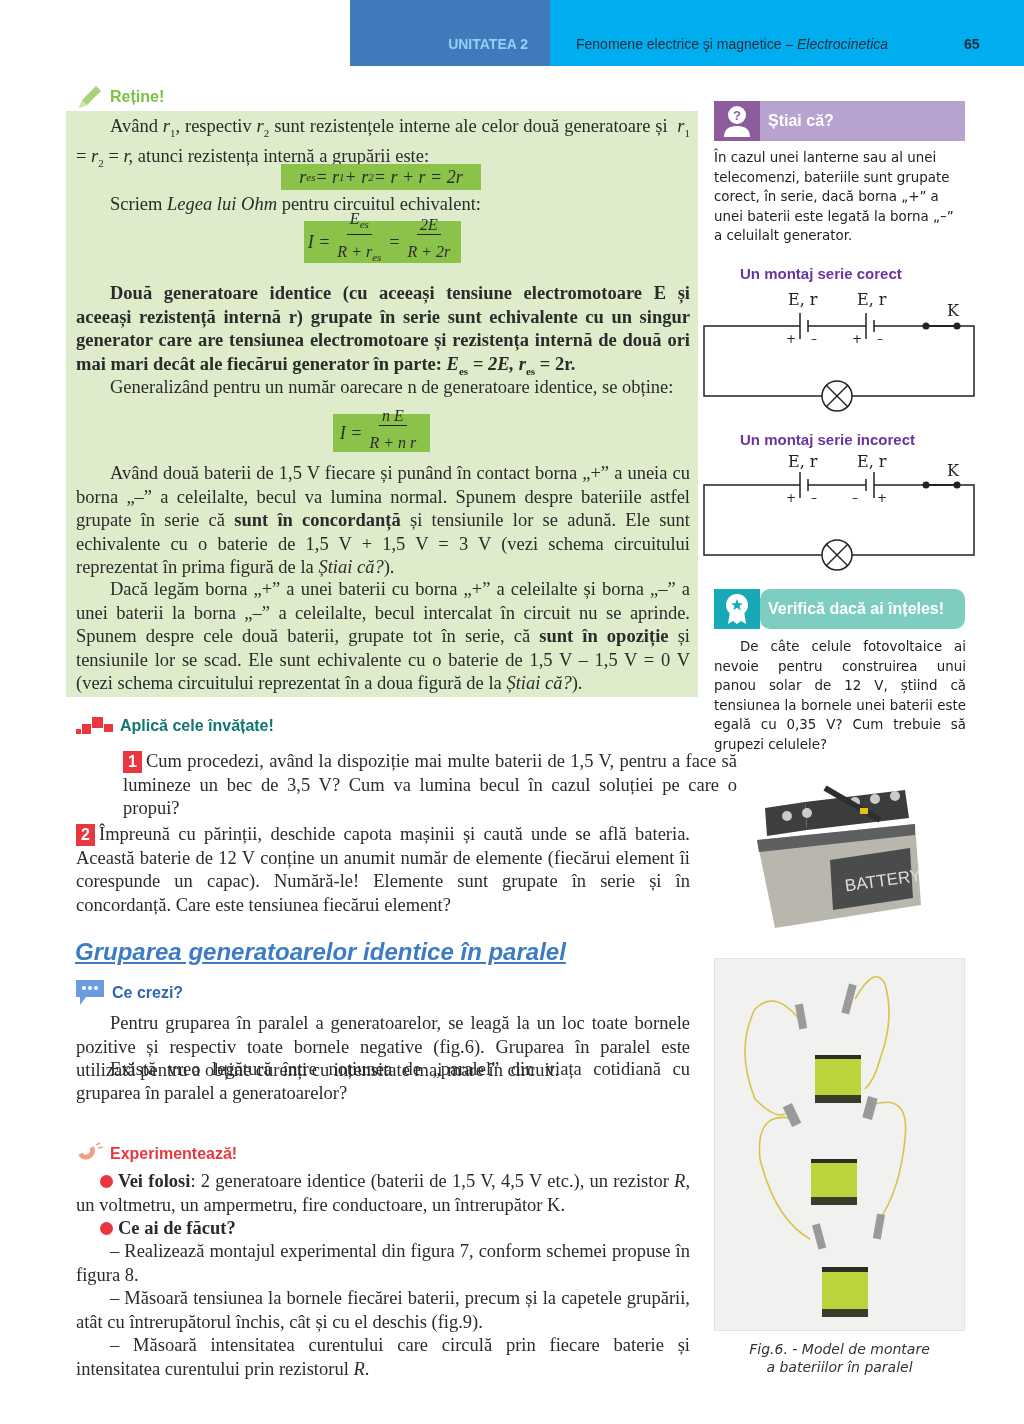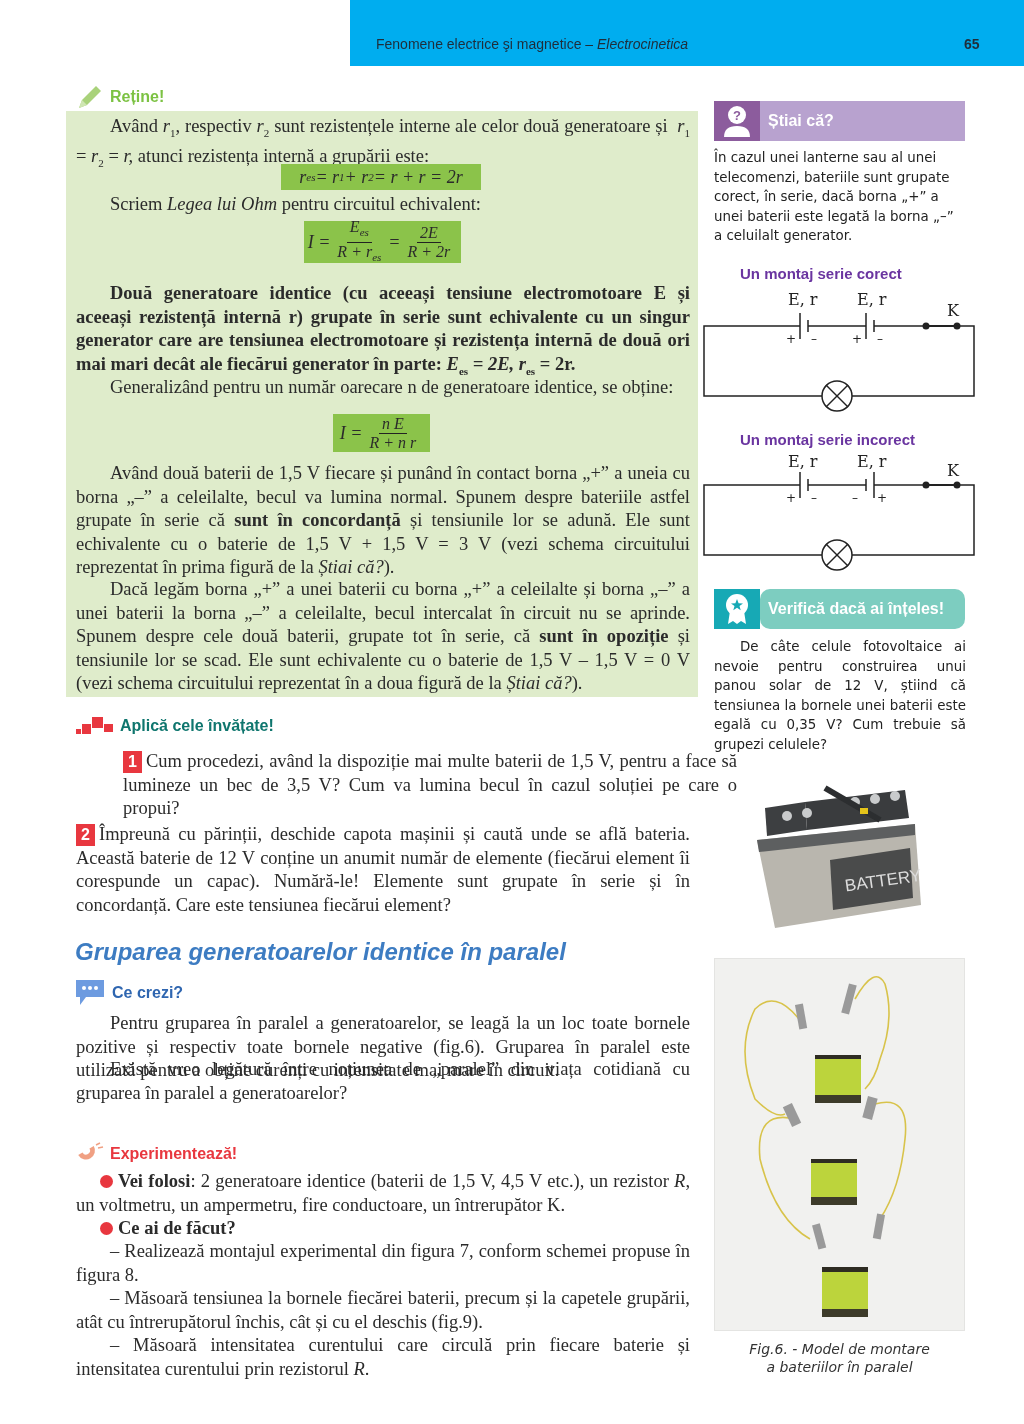--- a/index.html
+++ b/index.html
@@ -19,26 +19,26 @@
   .exp-title { left: 76px; top: 1142px; color: #e8373f; text-align: center; }
 
   .green-box { position: absolute; left: 66px; top: 111px; width: 632px; height: 586px; background: #dfeccb; }
   .p { position: absolute; font-size: 18.5px; line-height: 23.5px; text-align: justify; }
   .p .ind { display: inline-block; width: 34px; }
   .p b { font-weight: bold; }
   .p i { font-style: italic; }
   .formula { position: absolute; background: #8bc34a; font-style: italic; font-size: 18px; display: flex; align-items: center; justify-content: center; }
   .frac { display: inline-flex; flex-direction: column; align-items: center; margin: 0 4px; font-size: 16px; }
   .frac .num { border-bottom: 1px solid #222; padding: 0 3px; line-height: 18px; }
-  .frac .den { line-height: 18px; padding: 0 3px; }
+  .frac .den { line-height: 18px; padding: 8px 3px; }
   sub { font-size: 11px; }
 
   .num-badge { display: inline-block; background: #e8373f; color: #fff; font-family: "Liberation Sans", sans-serif; font-weight: bold; font-size: 16px; width: 19px; text-align: center; line-height: 22px; margin-right: 4px; }
 
-  .big-title { position: absolute; left: 75px; top: 938px; font-family: "Liberation Sans", sans-serif; font-weight: bold; font-style: italic; font-size: 24px; color: #3d7cc2; }
+  .big-title { position: absolute; left: 75px; top: 938px; font-family: "Liberation Sans", sans-serif; font-weight: bold; font-style: italic; font-size: 24px; color: #3d7cc2; text-decoration: underline; }
 
   .bullet { display: inline-block; width: 13px; height: 13px; border-radius: 50%; background: #e8373f; margin-right: 5px; vertical-align: -1px; }
 
   
   .side-head { position: absolute; left: 714px; width: 251px; height: 40px; display: flex; font-family: "Liberation Sans", sans-serif; font-weight: bold; font-size: 16px; color: #fff; }
   .side-head .ico { width: 46px; display: flex; align-items: center; justify-content: center; }
   .side-head .lbl { flex: 1; display: flex; align-items: center; padding-left: 8px; }
   .stiai { top: 101px; }
   .stiai .ico { background: #8c5c9d; }
   .stiai .lbl { background: #b8a2cf; }
@@ -50,20 +50,21 @@
   .circuit { position: absolute; left: 700px; width: 280px; }
 
   .photo-batt { position: absolute; left: 745px; top: 780px; width: 190px; height: 150px; }
   .photo-par { position: absolute; left: 714px; top: 958px; width: 251px; height: 373px; background: #f1f1ef; border: 1px solid #e4e4e2; }
   .caption { position: absolute; left: 714px; top: 1340px; width: 251px; text-align: center; font-family: "DejaVu Sans", sans-serif; font-style: italic; font-size: 14px; line-height: 18px; color: #333; }
 </style>
 </head>
 <body>
 
 <div class="header">
+  <div class="unit">UNITATEA 2</div>
   <div class="chap">
     <span>Fenomene electrice şi magnetice –</span>&nbsp;<span class="it">Electrocinetica</span>
   </div>
   <div class="pnum">65</div>
 </div>
 
 <div class="sect-title retine-title">
   <svg width="28" height="28" viewBox="0 0 28 28">
       <path d="M3 25 L6 17 L20 3 L25 8 L11 22 Z" fill="#a9d27a"></path>
       <path d="M3 25 L6 17 L11 22 Z" fill="#cfe6b2"></path>

